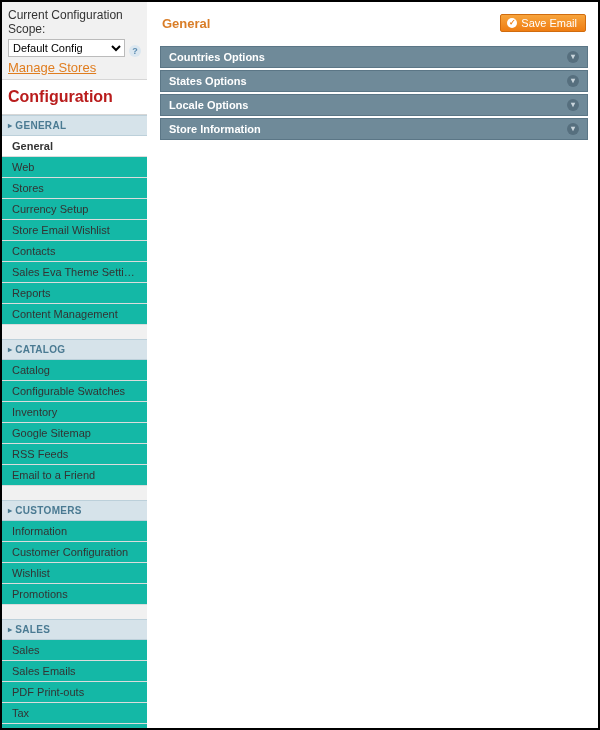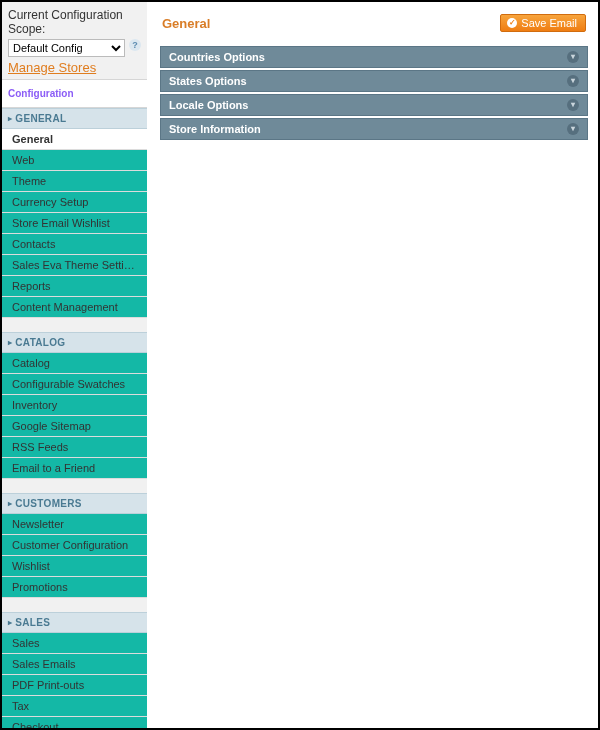--- a/index.html
+++ b/index.html
@@ -28,21 +28,21 @@
   
   .scope-block {
     padding: 6px 6px 4px 6px;
     border-bottom: 1px solid #d6d6d6;
   }
   .scope-label {
     font-size: 12px;
     color: #333;
     margin-bottom: 3px;
   }
-  .scope-row { display: flex; align-items: flex-start; gap: 4px; }
+  .scope-row { display: flex; align-items: flex-end; gap: 4px; }
   .scope-select {
     flex: 1;
     font-size: 11px;
     height: 18px;
     border: 1px solid #bbb;
     background: #fff;
   }
   .scope-help {
     width: 12px; height: 12px;
     border-radius: 50%;
@@ -57,23 +57,23 @@
     display: inline-block;
     margin-top: 3px;
     font-size: 13px;
     color: #e07d1f;
     text-decoration: underline;
   }
   
   .config-heading {
     background: #fff;
     padding: 8px 6px;
-    font-size: 10px;
-    font-weight: bold;
-    color: #8b5cf6;
+    font-size: 16px;
+    font-weight: bold;
+    color: #b91c1c;
     border-bottom: 1px solid #d6d6d6;
   }
   
   .section-header {
     display: flex;
     align-items: center;
     padding: 4px 6px;
     background: #d6e3ea;
     color: #4a7a92;
     font-size: 10px;
@@ -193,21 +193,21 @@
 
     <div class="config-heading">Configuration</div>
 
     <div id="sections-mount">
         <div class="section-header">
           <span class="arrow">▸</span>
           <span>GENERAL</span>
         </div>
         <div class="nav-item active"><span>General</span></div>
         <div class="nav-item"><span>Web</span></div>
-        <div class="nav-item"><span>Theme</span></div>
+        <div class="nav-item"><span>Stores</span></div>
         <div class="nav-item"><span>Currency Setup</span></div>
         <div class="nav-item"><span>Store Email Wishlist</span></div>
         <div class="nav-item"><span>Contacts</span></div>
         <div class="nav-item"><span>Sales Eva Theme Settings</span></div>
         <div class="nav-item"><span>Reports</span></div>
         <div class="nav-item"><span>Content Management</span></div>
         <div class="section-spacer"></div>
         <div class="section-header">
           <span class="arrow">▸</span>
           <span>CATALOG</span>
@@ -216,21 +216,21 @@
         <div class="nav-item"><span>Configurable Swatches</span></div>
         <div class="nav-item"><span>Inventory</span></div>
         <div class="nav-item"><span>Google Sitemap</span></div>
         <div class="nav-item"><span>RSS Feeds</span></div>
         <div class="nav-item"><span>Email to a Friend</span></div>
         <div class="section-spacer"></div>
         <div class="section-header">
           <span class="arrow">▸</span>
           <span>CUSTOMERS</span>
         </div>
-        <div class="nav-item"><span>Newsletter</span></div>
+        <div class="nav-item"><span>Information</span></div>
         <div class="nav-item"><span>Customer Configuration</span></div>
         <div class="nav-item"><span>Wishlist</span></div>
         <div class="nav-item"><span>Promotions</span></div>
         <div class="section-spacer"></div>
         <div class="section-header">
           <span class="arrow">▸</span>
           <span>SALES</span>
         </div>
         <div class="nav-item"><span>Sales</span></div>
         <div class="nav-item"><span>Sales Emails</span></div>

